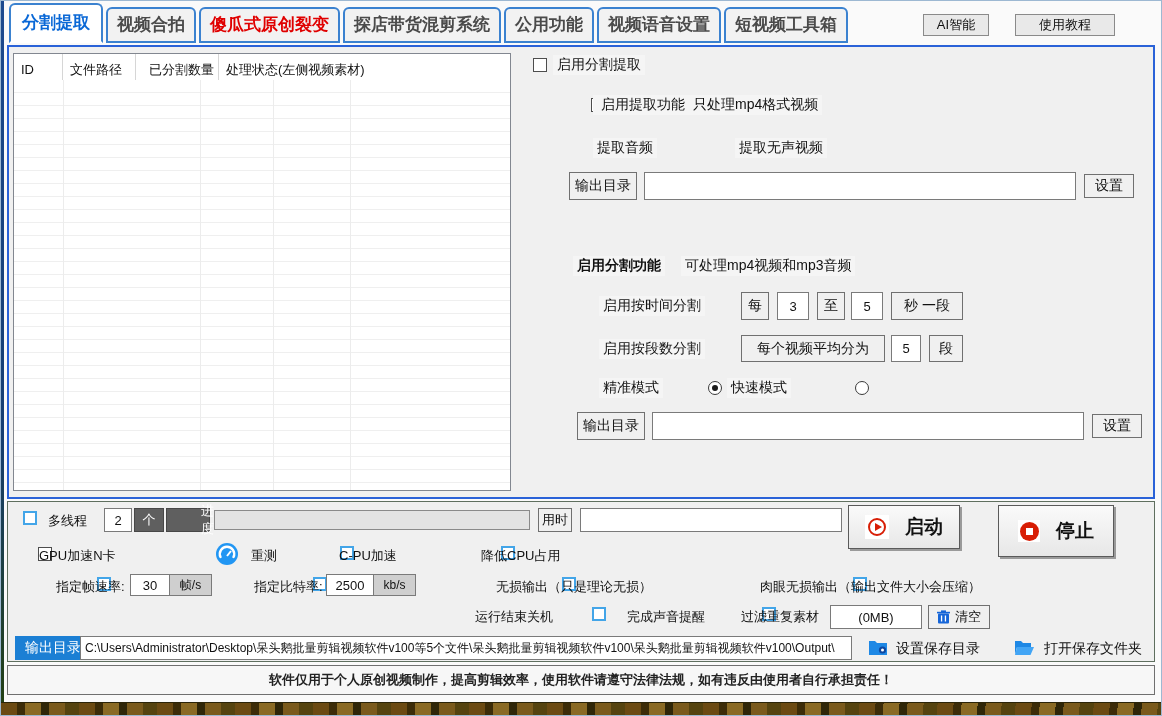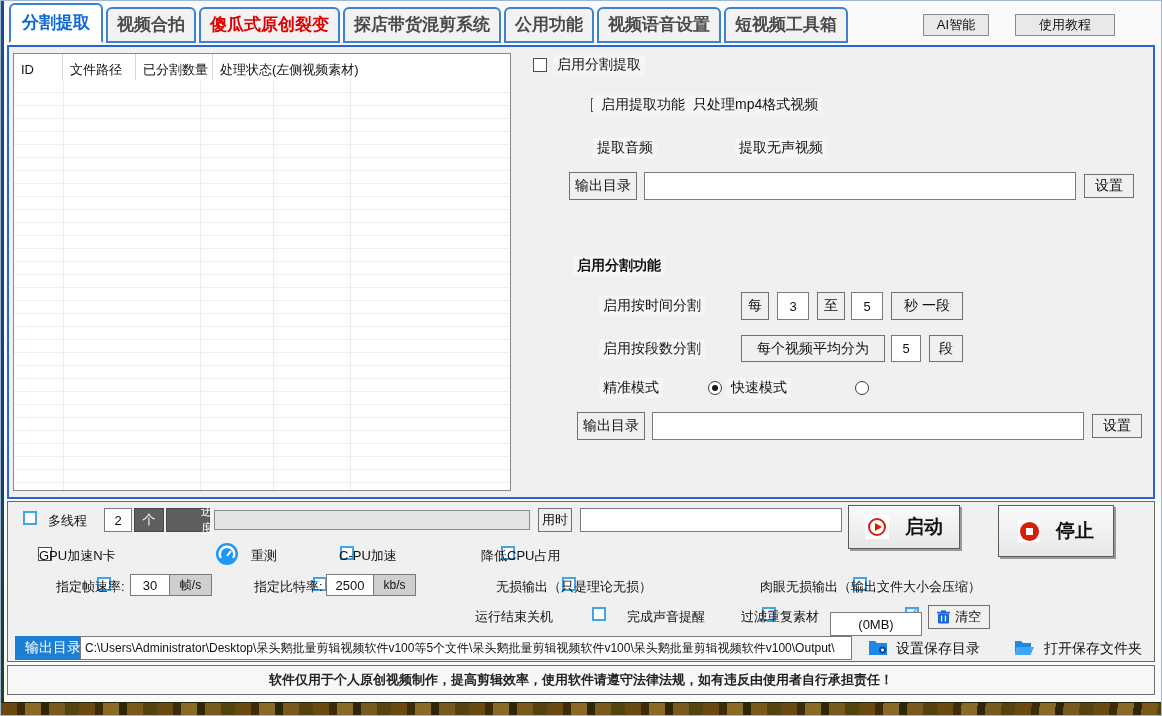--- a/index.html
+++ b/index.html
@@ -87,21 +87,21 @@
   <div class="hbtn" style="left:922px;top:13px;width:66px;height:22px;">AI智能</div>
   <div class="hbtn" style="left:1014px;top:13px;width:100px;height:22px;">使用教程</div>
 
   <div class="abs main">
 
     
     <div class="abs tbl">
       <div class="thead">
         <div class="th" style="width:49px;">ID</div>
         <div class="th" style="width:73px;">文件路径</div>
-        <div class="th" style="width:77px;">已分割数量</div>
+        <div class="th" style="width:77px;margin-left:6px;">已分割数量</div>
         <div class="th" style="width:160px;border-right:none;">处理状态(左侧视频素材)</div>
       </div>
       <div class="tbody">
         <div class="vline" style="left:49px;"></div>
         <div class="vline" style="left:186px;"></div>
         <div class="vline" style="left:259px;"></div>
         <div class="vline" style="left:336px;"></div>
       </div>
     </div>
 
@@ -118,20 +118,21 @@
     <span class="abs cb" style="left:706px;top:94px;"></span>
     <span class="abs lab" style="left:726px;top:91px;">提取无声视频</span>
 
     <div class="abs btn" style="left:560px;top:125px;width:68px;height:28px;">输出目录</div>
     <input class="abs inp" style="left: 635px; top: 125px; width: 432px; height: 28px;" value="">
     <div class="abs btn" style="left:1075px;top:127px;width:50px;height:24px;">设置</div>
 
     
     <span class="abs cb" style="left:544px;top:212px;"></span>
     <span class="abs lab" style="left:564px;top:209px;font-weight:bold;">启用分割功能</span>
+    <span class="abs lab" style="left:672px;top:209px;">可处理mp4视频和mp3音频</span>
 
     <span class="abs cb checked" style="left:570px;top:252px;"></span>
     <span class="abs lab" style="left:590px;top:249px;">启用按时间分割</span>
     <div class="abs btn" style="left:732px;top:245px;width:28px;height:28px;">每</div>
     <input class="abs inp" style="left: 768px; top: 245px; width: 32px; height: 28px; text-align: center;" value="3">
     <div class="abs btn" style="left:808px;top:245px;width:28px;height:28px;">至</div>
     <input class="abs inp" style="left: 842px; top: 245px; width: 32px; height: 28px; text-align: center;" value="5">
     <div class="abs btn" style="left:882px;top:245px;width:72px;height:28px;">秒 一段</div>
 
     <span class="abs cb" style="left:570px;top:295px;"></span>
@@ -207,21 +208,21 @@
     <span class="abs cb blue" style="left:716px;top:75px;"></span>
     <span class="abs lab2" style="left:752px;top:76px;">肉眼无损输出（输出文件大小会压缩）</span>
 
     
     <span class="abs cb blue" style="left:436px;top:105px;"></span>
     <span class="abs lab2" style="left:467px;top:106px;">运行结束关机</span>
     <span class="abs cb blue" style="left:588px;top:105px;"></span>
     <span class="abs lab2" style="left:619px;top:106px;">完成声音提醒</span>
     <span class="abs cb blue checked" style="left:712px;top:105px;"></span>
     <span class="abs lab2" style="left:733px;top:106px;">过滤重复素材</span>
-    <div class="abs inp" style="left:822px;top:110px;width:92px;height:24px;display:flex;align-items:center;justify-content:center;">(0MB)</div>
+    <div class="abs inp" style="left:822px;top:103px;width:92px;height:24px;display:flex;align-items:center;justify-content:center;">(0MB)</div>
     <div class="abs btn" style="left:920px;top:103px;width:62px;height:24px;gap:5px;font-size:13px;">
       <span style="display:inline-flex;">
         <svg width="13" height="14" viewBox="0 0 13 14">
             <rect x="1" y="3.5" width="11" height="10" rx="1" fill="#1565d8"></rect>
             <rect x="0" y="1.8" width="13" height="1.6" fill="#1565d8"></rect>
             <rect x="4" y="0.4" width="5" height="1.8" fill="#1565d8"></rect>
             <rect x="3.9" y="5.5" width="1.3" height="6" fill="#fff"></rect>
             <rect x="7.8" y="5.5" width="1.3" height="6" fill="#fff"></rect>
           </svg>
       </span>

